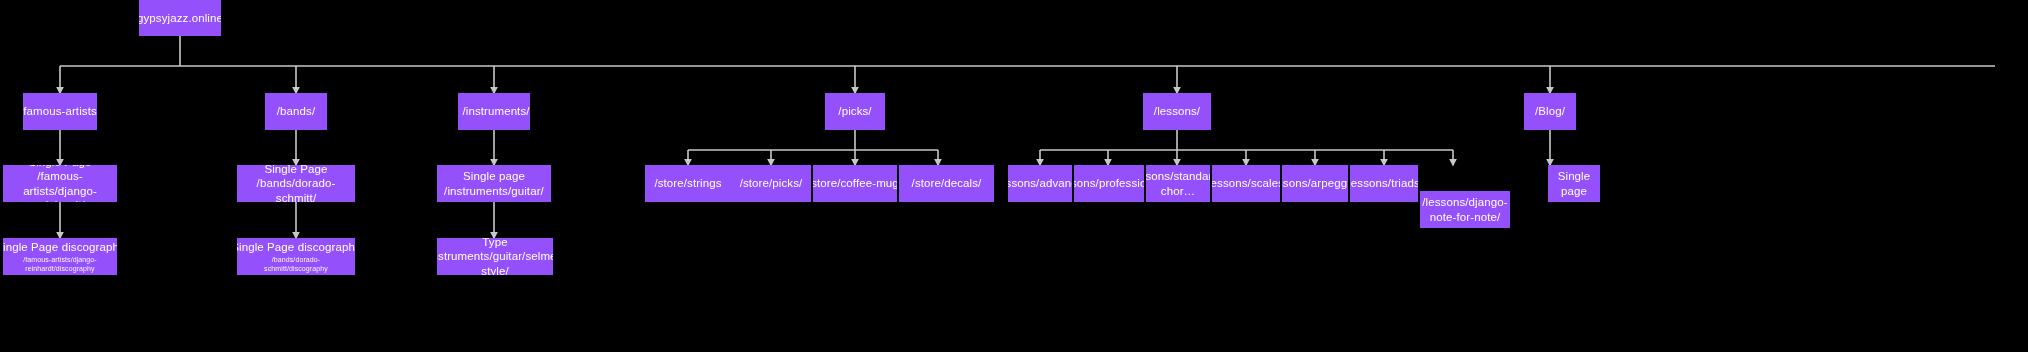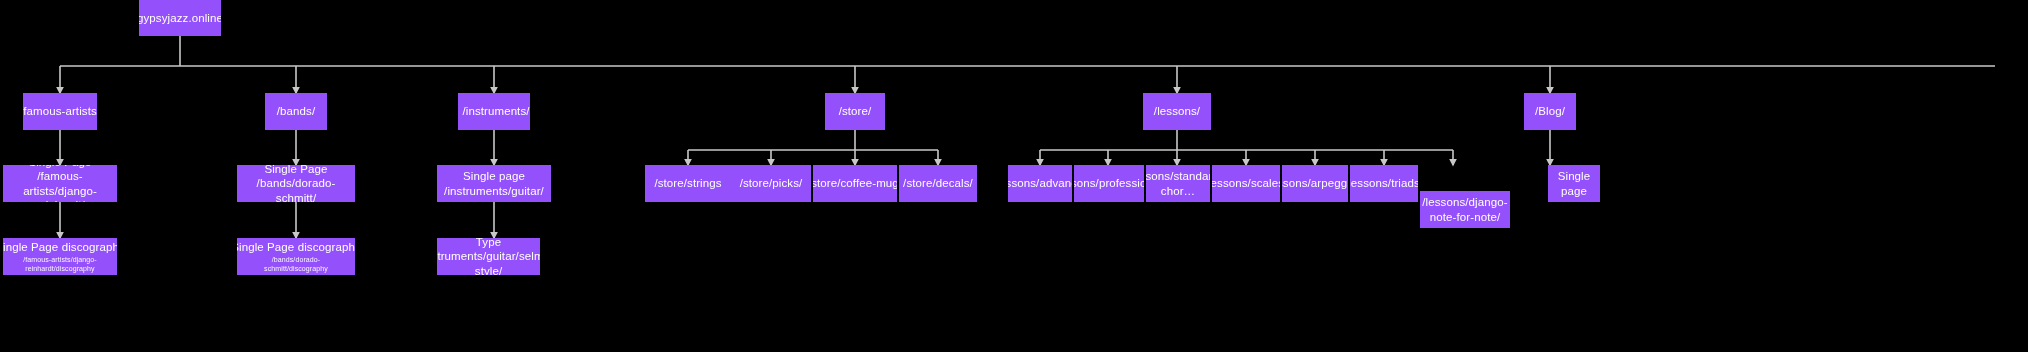--- a/index.html
+++ b/index.html
@@ -121,21 +121,21 @@
   <div class="node" style="left:23px; top:93px; width:74px; height:37px;">
     <span class="l1">/famous-artists/</span>
   </div>
   <div class="node" style="left:265px; top:93px; width:62px; height:37px;">
     <span class="l1">/bands/</span>
   </div>
   <div class="node" style="left:458px; top:93px; width:72px; height:37px;padding-left:9px;">
     <span class="l1">/instruments/</span>
   </div>
   <div class="node" style="left:825px; top:93px; width:60px; height:37px;">
-    <span class="l1">/store/</span>
+    <span class="l1">/picks/</span>
   </div>
   <div class="node" style="left:1143px; top:93px; width:68px; height:37px;">
     <span class="l1">/lessons/</span>
   </div>
   <div class="node" style="left:1524px; top:93px; width:52px; height:37px;">
     <span class="l1">/Blog/</span>
   </div>
 
   <div class="node" style="left:3px; top:165px; width:114px; height:37px;">
     <span class="l1">Single Page</span>
@@ -152,21 +152,21 @@
 
   <div class="node" style="left:645px; top:165px; width:86px; height:37px;">
     <span class="l1">/store/strings</span>
   </div>
   <div class="node" style="left:731px; top:165px; width:80px; height:37px;">
     <span class="l1">/store/picks/</span>
   </div>
   <div class="node" style="left:813px; top:165px; width:84px; height:37px;">
     <span class="l1">/store/coffee-mug/</span>
   </div>
-  <div class="node" style="left:899px; top:165px; width:78px; height:37px;">
+  <div class="node" style="left:899px; top:165px; width:95px; height:37px;">
     <span class="l1">/store/decals/</span>
   </div>
 
   <div class="node" style="left:1008px; top:165px; width:64px; height:37px;">
     <span class="l1 wrap">/lessons/advance/</span>
   </div>
   <div class="node" style="left:1074px; top:165px; width:70px; height:37px;">
     <span class="l1 wrap">/lessons/professional/</span>
   </div>
   <div class="node" style="left:1146px; top:165px; width:64px; height:37px;">
@@ -191,18 +191,18 @@
   </div>
 
   <div class="node" style="left:3px; top:238px; width:114px; height:37px;">
     <span class="l1">Single Page discography</span>
     <span class="tiny">/famous-artists/django-reinhardt/discography</span>
   </div>
   <div class="node" style="left:237px; top:238px; width:118px; height:37px;">
     <span class="l1">Single Page discography</span>
     <span class="tiny">/bands/dorado-schmitt/discography</span>
   </div>
-  <div class="node" style="left:437px; top:238px; width:103px; height:37px;">
+  <div class="node" style="left:437px; top:238px; width:116px; height:37px;">
     <span class="l1">Type</span>
     <span class="l2">/instruments/guitar/selmer-style/</span>
   </div>
 
 </div>
 
 </body></html>

